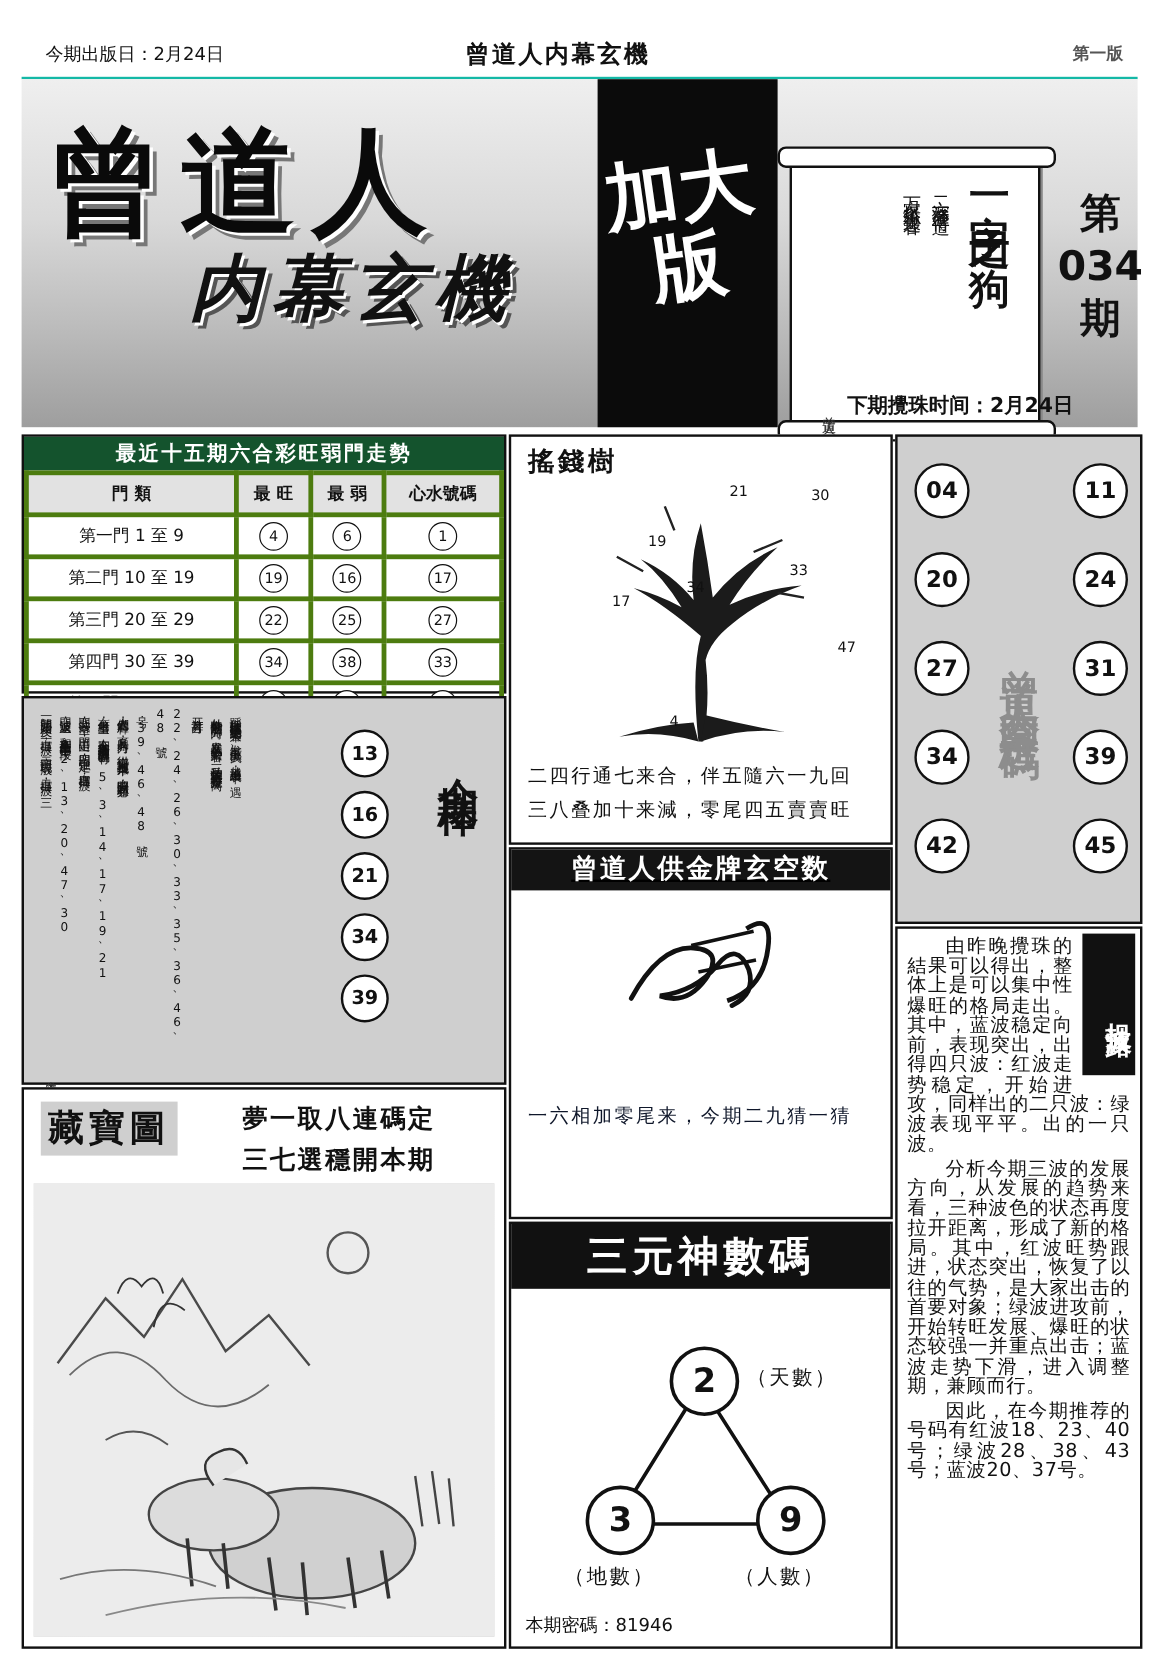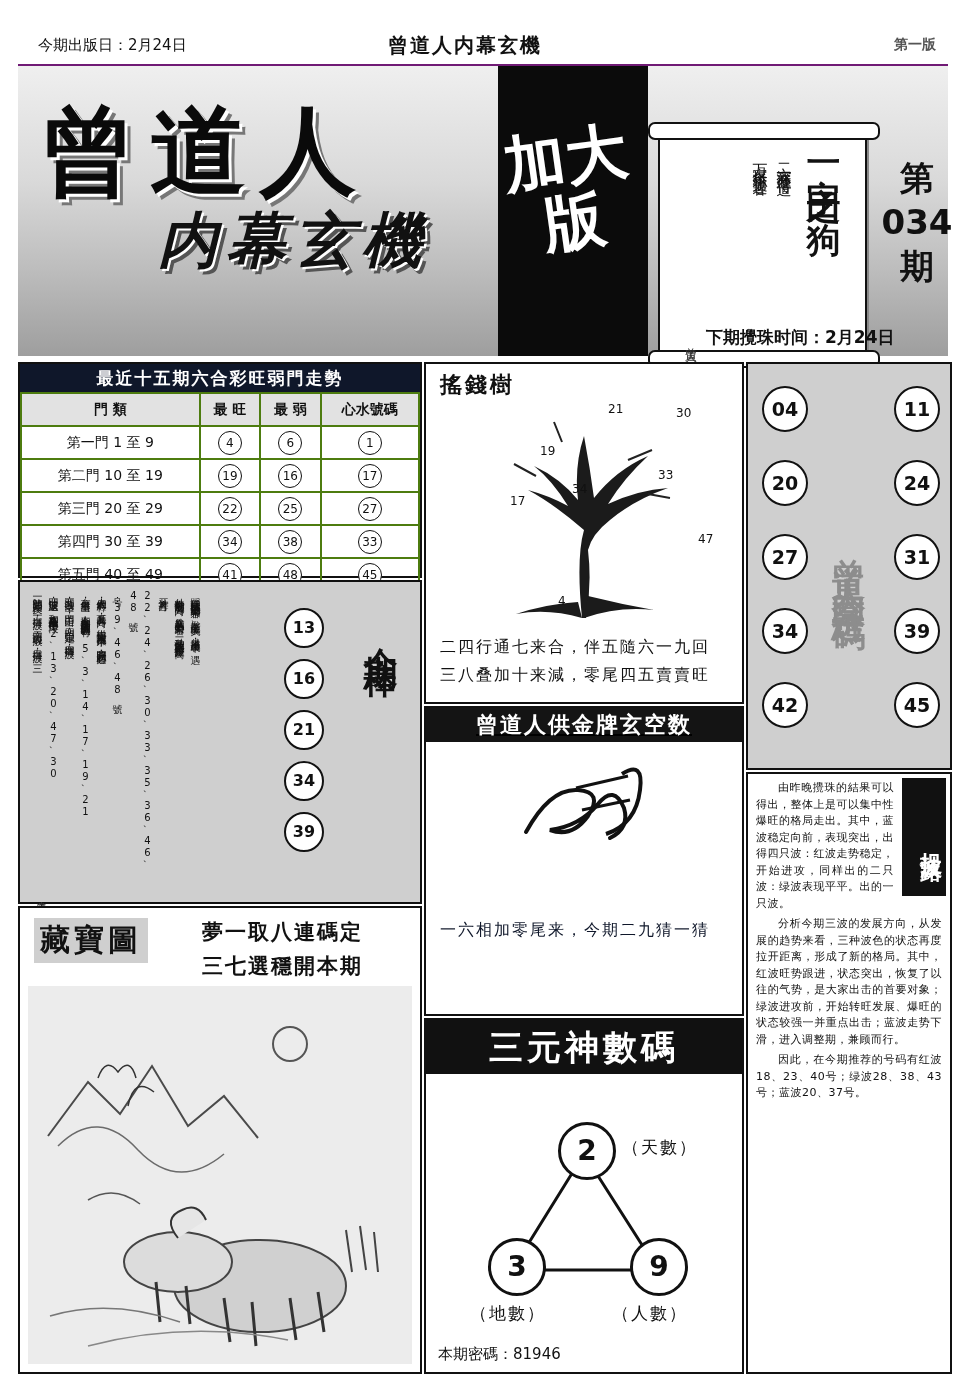--- a/index.html
+++ b/index.html
@@ -1,20 +1,20 @@
 <!DOCTYPE html>
 <html><head>
 <meta charset="utf-8">
 <style>
   html,body{margin:0;padding:0;background:#fff;}
   body{font-family:"DejaVu Sans","Liberation Sans",sans-serif;}
   #page{position:relative;width:965px;height:1388px;background:#fff;overflow:hidden;}
 
   
-  .topbar{position:absolute;left:18px;top:30px;width:930px;height:34px;border-bottom:2px solid #701a75;}
+  .topbar{position:absolute;left:18px;top:30px;width:930px;height:34px;border-bottom:2px solid #14b8a6;}
   .topbar .pubdate{position:absolute;left:20px;top:6px;font-size:15px;color:#111;}
   .topbar .maintitle{position:absolute;left:370px;top:2px;font-size:20px;font-weight:bold;letter-spacing:2px;color:#111;}
   .topbar .edition{position:absolute;right:12px;top:6px;font-size:14px;color:#555;font-weight:bold;}
 
   
   .masthead{position:absolute;left:18px;top:66px;width:930px;height:290px;background:linear-gradient(180deg,#efefef 0%,#d9d9d9 40%,#bdbdbd 70%,#9e9e9e 100%);}
   .mh-black{position:absolute;left:480px;top:0;width:150px;height:290px;background:#0b0b0b;}
   .mh-title1{position:absolute;left:22px;top:22px;font-size:96px;font-weight:bold;color:#0a0a0a;letter-spacing:14px;
      text-shadow:3px 3px 0 #fff, 6px 6px 0 #777;font-family:"DejaVu Serif","Liberation Serif",serif;}
   .mh-title2{position:absolute;left:140px;top:135px;font-size:60px;font-weight:bold;color:#111;letter-spacing:8px;
@@ -32,23 +32,23 @@
   .scroll .big{position:absolute;right:18px;top:14px;writing-mode:vertical-rl;font-size:34px;font-weight:bold;letter-spacing:8px;color:#111;
      font-family:"DejaVu Serif","Liberation Serif",serif;}
   .scroll .sm1{position:absolute;right:72px;top:22px;writing-mode:vertical-rl;font-size:15px;letter-spacing:3px;color:#111;}
   .scroll .sm2{position:absolute;right:96px;top:22px;writing-mode:vertical-rl;font-size:15px;letter-spacing:3px;color:#111;}
   .scroll .seal{position:absolute;left:22px;bottom:16px;writing-mode:vertical-rl;font-size:12px;color:#333;letter-spacing:2px;}
   .nextdraw{position:absolute;left:706px;top:326px;font-size:17px;font-weight:bold;color:#111;}
 
   
   .panel{position:absolute;border:2px solid #111;background:#fff;}
   .trend{left:18px;top:362px;width:400px;height:212px;}
-  .trend .hdr{height:28px;background:#0f172a;color:#fff;font-size:17px;font-weight:bold;text-align:center;line-height:28px;letter-spacing:2px;}
+  .trend .hdr{height:28px;background:#14532d;color:#fff;font-size:17px;font-weight:bold;text-align:center;line-height:28px;letter-spacing:2px;}
   .trend table{width:100%;border-collapse:collapse;font-size:14px;}
-  .trend th,.trend td{border:2px solid #4d7c0f;text-align:center;height:29px;color:#111;}
+  .trend th,.trend td{border:4px solid #4d7c0f;text-align:center;height:29px;color:#111;}
   .trend th{background:#e2e2e2;font-weight:bold;}
   .ball{display:inline-block;width:22px;height:22px;line-height:22px;border:1.5px solid #111;border-radius:50%;font-size:12px;background:#fff;}
 
   
   .ltext{left:18px;top:580px;width:400px;height:320px;background:#cfcfcf;}
   .ltext .vcols{position:absolute;left:8px;top:8px;width:262px;height:300px;}
   .vcol{writing-mode:vertical-rl;text-orientation:upright;font-size:10px;line-height:14px;letter-spacing:1px;color:#111;
      display:inline-block;height:292px;margin-left:2px;}
   .ltext .balls{position:absolute;right:96px;top:26px;}
   .bigball{width:36px;height:36px;line-height:36px;border:2px solid #111;border-radius:50%;background:#fff;text-align:center;
@@ -98,21 +98,21 @@
   .codes .wmtxt{writing-mode:vertical-rl;font-size:34px;font-weight:bold;color:#8d8d8d;letter-spacing:10px;
      font-family:"DejaVu Serif","Liberation Serif",serif;}
   .cball{position:absolute;width:42px;height:42px;border:2.5px solid #111;border-radius:50%;background:#fff;text-align:center;
      line-height:42px;font-size:19px;font-weight:bold;color:#111;}
 
   
   .article{left:746px;top:772px;width:202px;height:598px;}
   .article .tag{position:absolute;right:4px;top:4px;width:44px;height:118px;background:#111;color:#fff;writing-mode:vertical-rl;
      font-size:22px;font-weight:bold;text-align:center;letter-spacing:4px;padding-top:6px;box-sizing:border-box;}
   .article .body{position:absolute;left:8px;top:6px;width:186px;height:584px;overflow:hidden;}
-  .article p{margin:0 0 4px 0;font-size:11px;line-height:16.5px;color:#111;text-align:justify;letter-spacing:0.5px;}
+  .article p{margin:0 0 4px 0;font-size:16px;line-height:16.5px;color:#111;text-align:justify;letter-spacing:0.5px;}
   .article p.indent{text-indent:2em;}
   .article .spacer{float:right;width:48px;height:120px;}
 </style>
 </head>
 <body>
 
 <div id="page">
 
   <div class="topbar">
     <div class="pubdate">今期出版日：2月24日</div>

